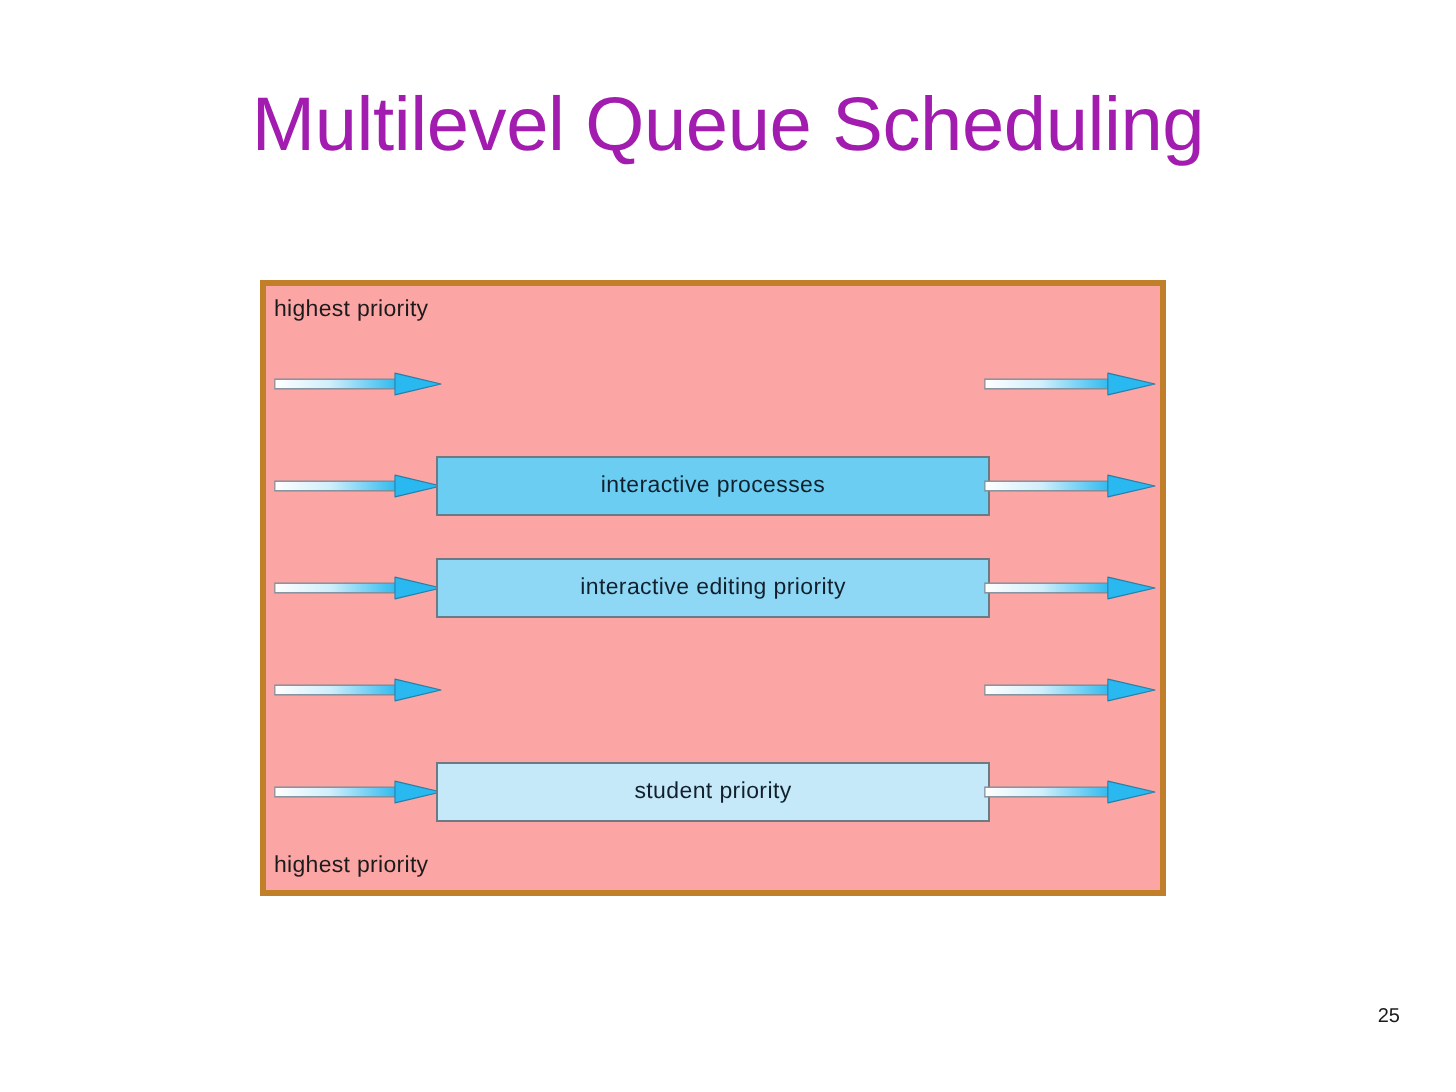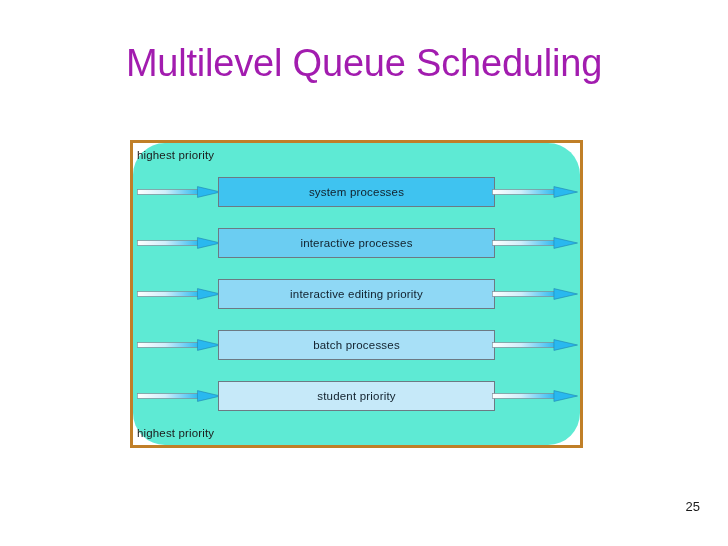--- a/index.html
+++ b/index.html
@@ -38,22 +38,21 @@
     width: 453px;
     height: 308px;
     box-sizing: border-box;
     border: 3px solid #c07f28;
     background: #ffffff;
   }
 
   .figure-inner {
     position: absolute;
     inset: 0;
-    background: #5eead4;
-    border-radius: 32px;
+    background: #fca5a5;
   }
 
   
   .priority-label {
     position: absolute;
     left: 4px;
     font-family: "Liberation Sans", sans-serif;
     font-size: 11.5px;
     color: #1b1b1b;
     letter-spacing: 0.15px;
@@ -100,21 +99,21 @@
   .arrow.left  { left: 4px;  width: 84px; }
   .arrow.right { right: 2px; width: 86px; }
   .arrow svg { display: block; width: 100%; height: 100%; }
 
   
   .page-number {
     position: absolute;
     right: 28px;
     bottom: 32px;
     font-family: "Liberation Sans", sans-serif;
-    font-size: 13px;
+    font-size: 10px;
     color: #1a1a1a;
   }
 </style>
 </head>
 <body>
 
 <div class="slide-title">Multilevel Queue Scheduling</div>
 
 <div class="figure-frame">
   <div class="figure-inner">
@@ -129,23 +128,20 @@
                 <linearGradient id="ginL0" x1="0" y1="0" x2="1" y2="0">
                   <stop offset="0%" stop-color="#ffffff"></stop>
                   <stop offset="45%" stop-color="#cfeefb"></stop>
                   <stop offset="100%" stop-color="#29b8ef"></stop>
                 </linearGradient>
               </defs>
               <rect x="0.5" y="3.6" width="74" height="4.8" fill="url(#ginL0)" stroke="#7e8c96" stroke-width="0.7"></rect>
               <polygon points="72,0.6 72,11.4 99.4,6" fill="#29b8ef" stroke="#1f7fa8" stroke-width="0.6" stroke-linejoin="round"></polygon>
             </svg>
           </div>
-          <div class="queue-box" style="background: rgb(63, 195, 240); border-color: rgb(108, 122, 132);">
-            <span class="queue-label">system processes</span>
-          </div>
           <div class="arrow right">
             <svg viewBox="0 0 100 12" preserveAspectRatio="none">
               <defs>
                 <linearGradient id="goutR0" x1="0" y1="0" x2="1" y2="0">
                   <stop offset="0%" stop-color="#ffffff"></stop>
                   <stop offset="45%" stop-color="#cfeefb"></stop>
                   <stop offset="100%" stop-color="#29b8ef"></stop>
                 </linearGradient>
               </defs>
               <rect x="0.5" y="3.6" width="74" height="4.8" fill="url(#goutR0)" stroke="#7e8c96" stroke-width="0.7"></rect>
@@ -222,23 +218,20 @@
                 <linearGradient id="ginL3" x1="0" y1="0" x2="1" y2="0">
                   <stop offset="0%" stop-color="#ffffff"></stop>
                   <stop offset="45%" stop-color="#cfeefb"></stop>
                   <stop offset="100%" stop-color="#29b8ef"></stop>
                 </linearGradient>
               </defs>
               <rect x="0.5" y="3.6" width="74" height="4.8" fill="url(#ginL3)" stroke="#7e8c96" stroke-width="0.7"></rect>
               <polygon points="72,0.6 72,11.4 99.4,6" fill="#29b8ef" stroke="#1f7fa8" stroke-width="0.6" stroke-linejoin="round"></polygon>
             </svg>
           </div>
-          <div class="queue-box" style="background: rgb(168, 224, 247); border-color: rgb(108, 122, 132);">
-            <span class="queue-label">batch processes</span>
-          </div>
           <div class="arrow right">
             <svg viewBox="0 0 100 12" preserveAspectRatio="none">
               <defs>
                 <linearGradient id="goutR3" x1="0" y1="0" x2="1" y2="0">
                   <stop offset="0%" stop-color="#ffffff"></stop>
                   <stop offset="45%" stop-color="#cfeefb"></stop>
                   <stop offset="100%" stop-color="#29b8ef"></stop>
                 </linearGradient>
               </defs>
               <rect x="0.5" y="3.6" width="74" height="4.8" fill="url(#goutR3)" stroke="#7e8c96" stroke-width="0.7"></rect>

